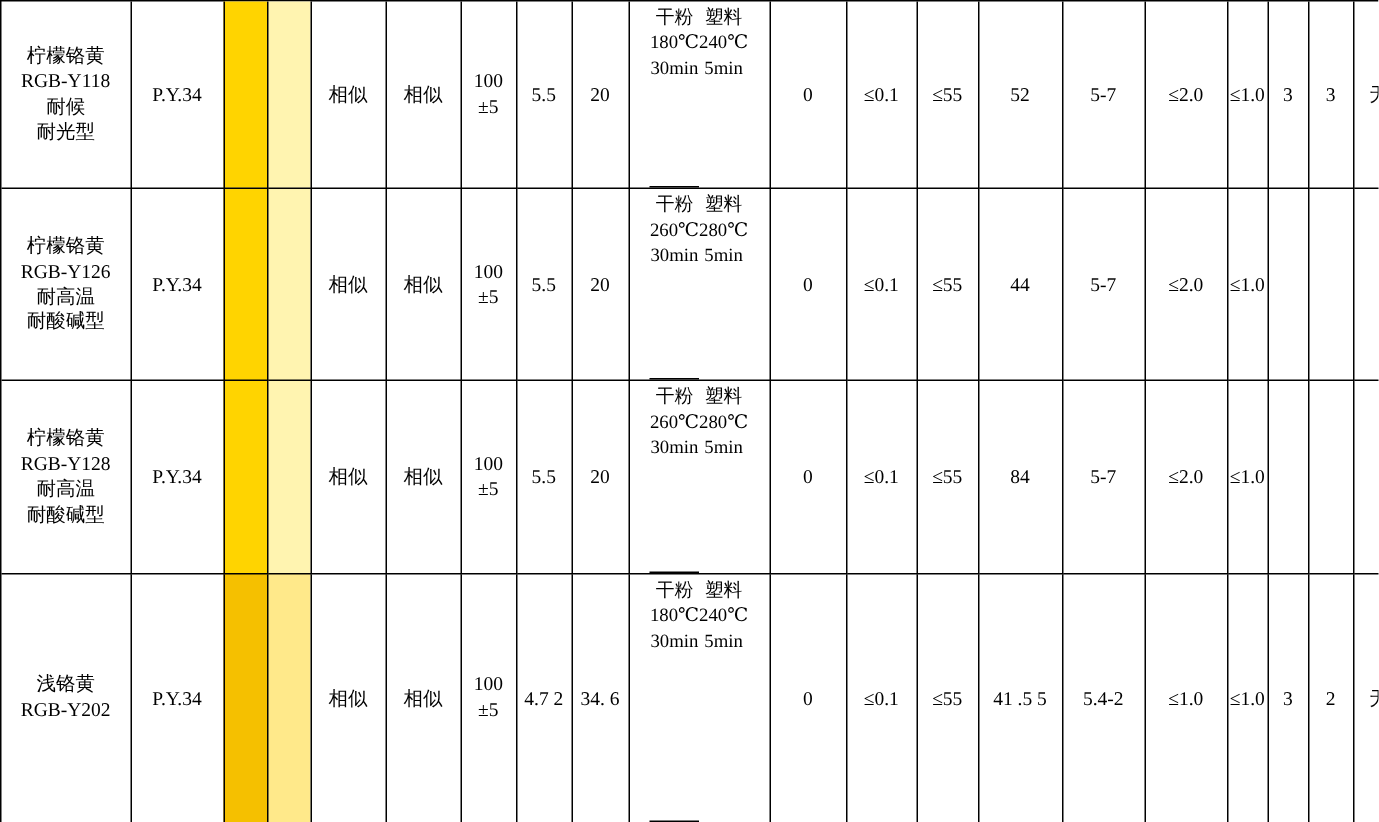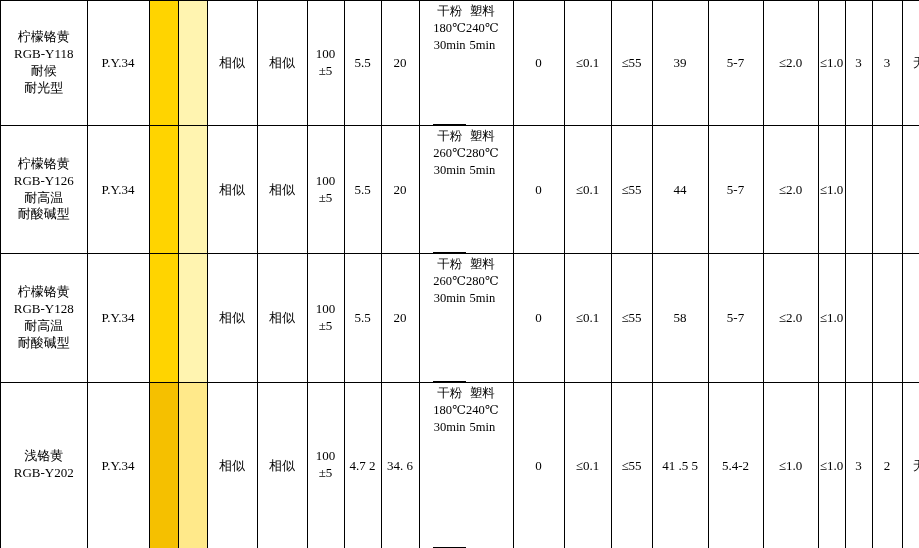--- a/index.html
+++ b/index.html
@@ -129,21 +129,21 @@
             <div class="cond-block">
               <div class="cond-line">塑料</div>
               <div class="cond-line">240℃</div>
               <div class="cond-line">5min</div>
             </div>
           </div>
         </td>
         <td>0</td>
         <td>≤0.1</td>
         <td>≤55</td>
-        <td>39</td>
+        <td>52</td>
         <td>5-7</td>
         <td>≤2.0</td>
         <td>≤1.0</td>
         <td>3</td>
         <td>3</td>
         <td>无</td>
 
         <td>6-7</td>
       </tr>
 
@@ -221,21 +221,21 @@
             <div class="cond-block">
               <div class="cond-line">塑料</div>
               <div class="cond-line">280℃</div>
               <div class="cond-line">5min</div>
             </div>
           </div>
         </td>
         <td>0</td>
         <td>≤0.1</td>
         <td>≤55</td>
-        <td>58</td>
+        <td>84</td>
         <td>5-7</td>
         <td>≤2.0</td>
         <td>≤1.0</td>
         <td class="empty"></td>
         <td class="empty"></td>
         <td class="empty"></td>
 
         <td>6-7</td>
       </tr>
 

